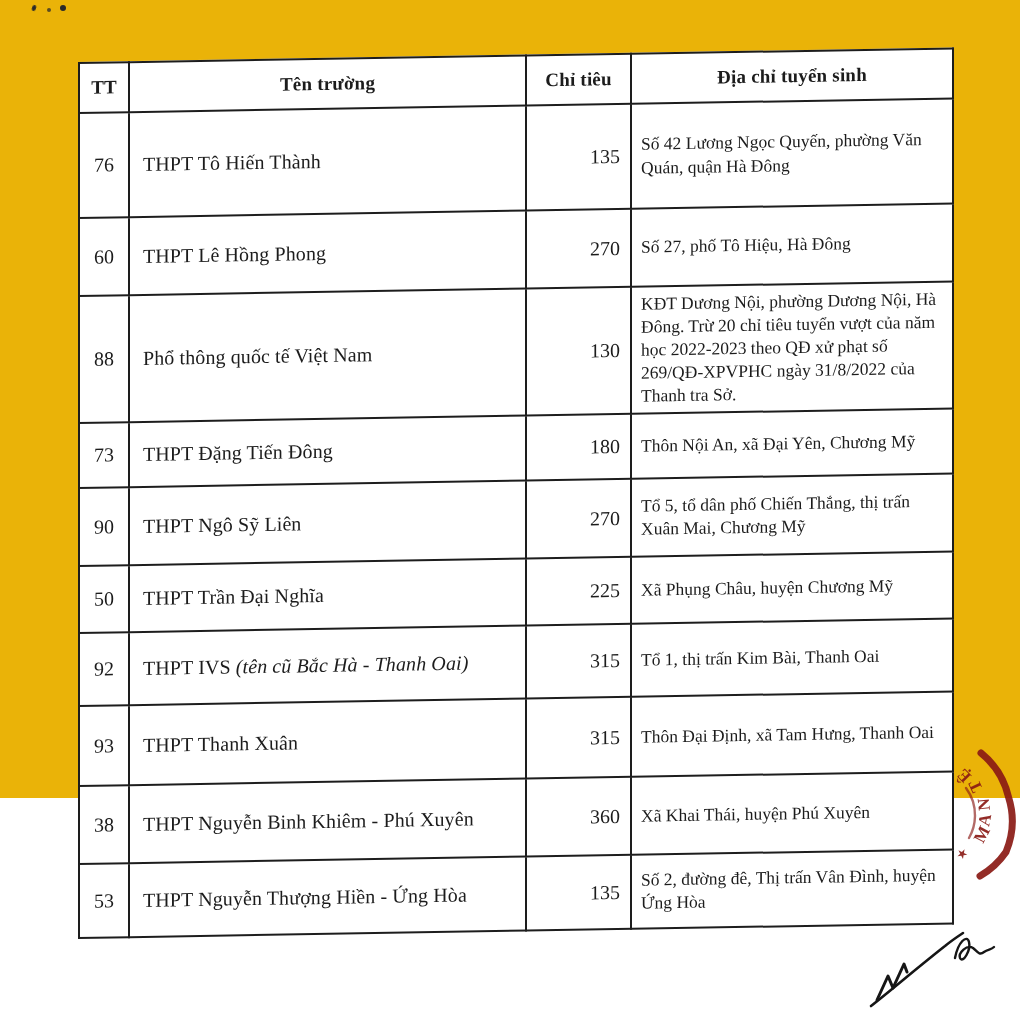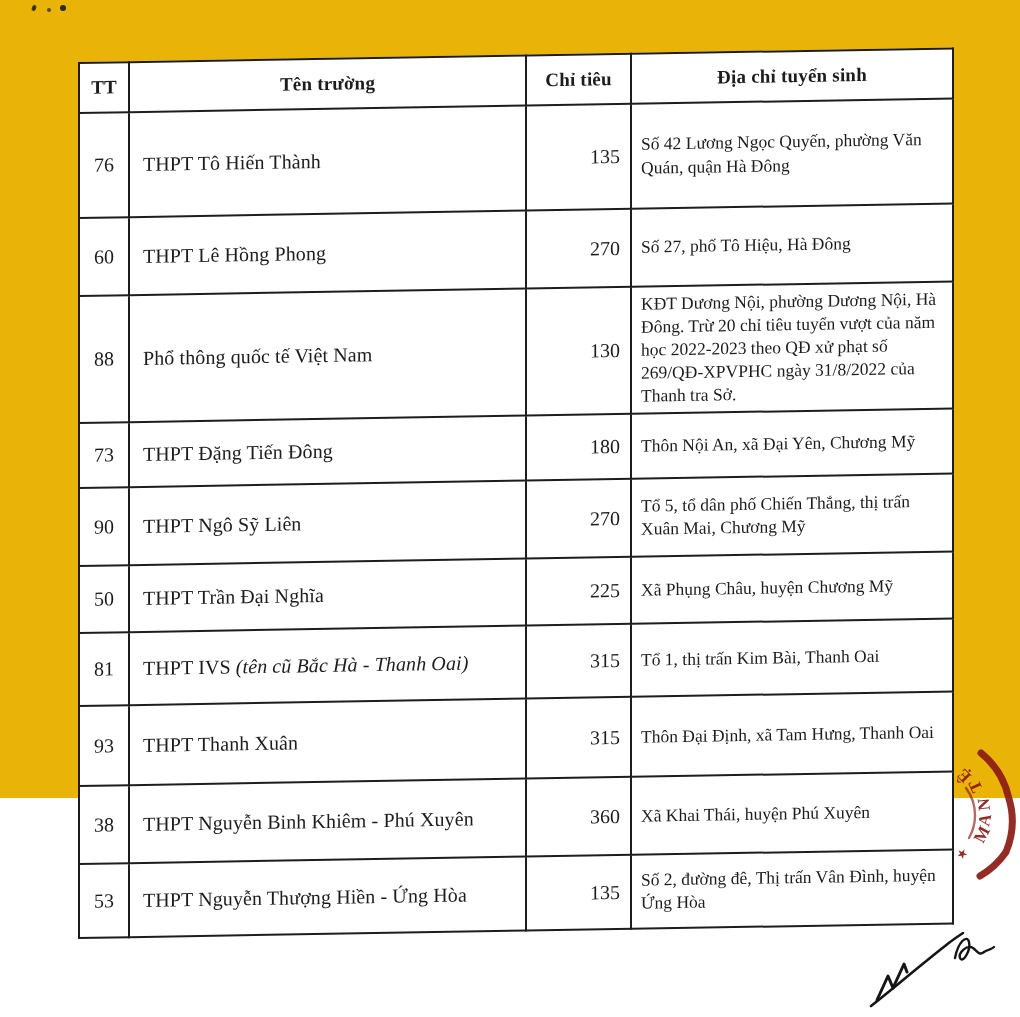--- a/index.html
+++ b/index.html
@@ -164,21 +164,21 @@
           <td class="cell-quota">270</td>
           <td class="cell-addr">Tổ 5, tổ dân phố Chiến Thắng, thị trấn Xuân Mai, Chương Mỹ</td>
         </tr>
         <tr>
           <td class="cell-tt">50</td>
           <td class="cell-name"><span>THPT Trần Đại Nghĩa</span></td>
           <td class="cell-quota">225</td>
           <td class="cell-addr">Xã Phụng Châu, huyện Chương Mỹ</td>
         </tr>
         <tr>
-          <td class="cell-tt">81</td>
+          <td class="cell-tt">92</td>
           <td class="cell-name"><span>THPT IVS </span><span class="note">(tên cũ Bắc Hà - Thanh Oai)</span></td>
           <td class="cell-quota">315</td>
           <td class="cell-addr">Tổ 1, thị trấn Kim Bài, Thanh Oai</td>
         </tr>
         <tr>
           <td class="cell-tt">93</td>
           <td class="cell-name"><span>THPT Thanh Xuân</span></td>
           <td class="cell-quota">315</td>
           <td class="cell-addr">Thôn Đại Định, xã Tam Hưng, Thanh Oai</td>
         </tr>

